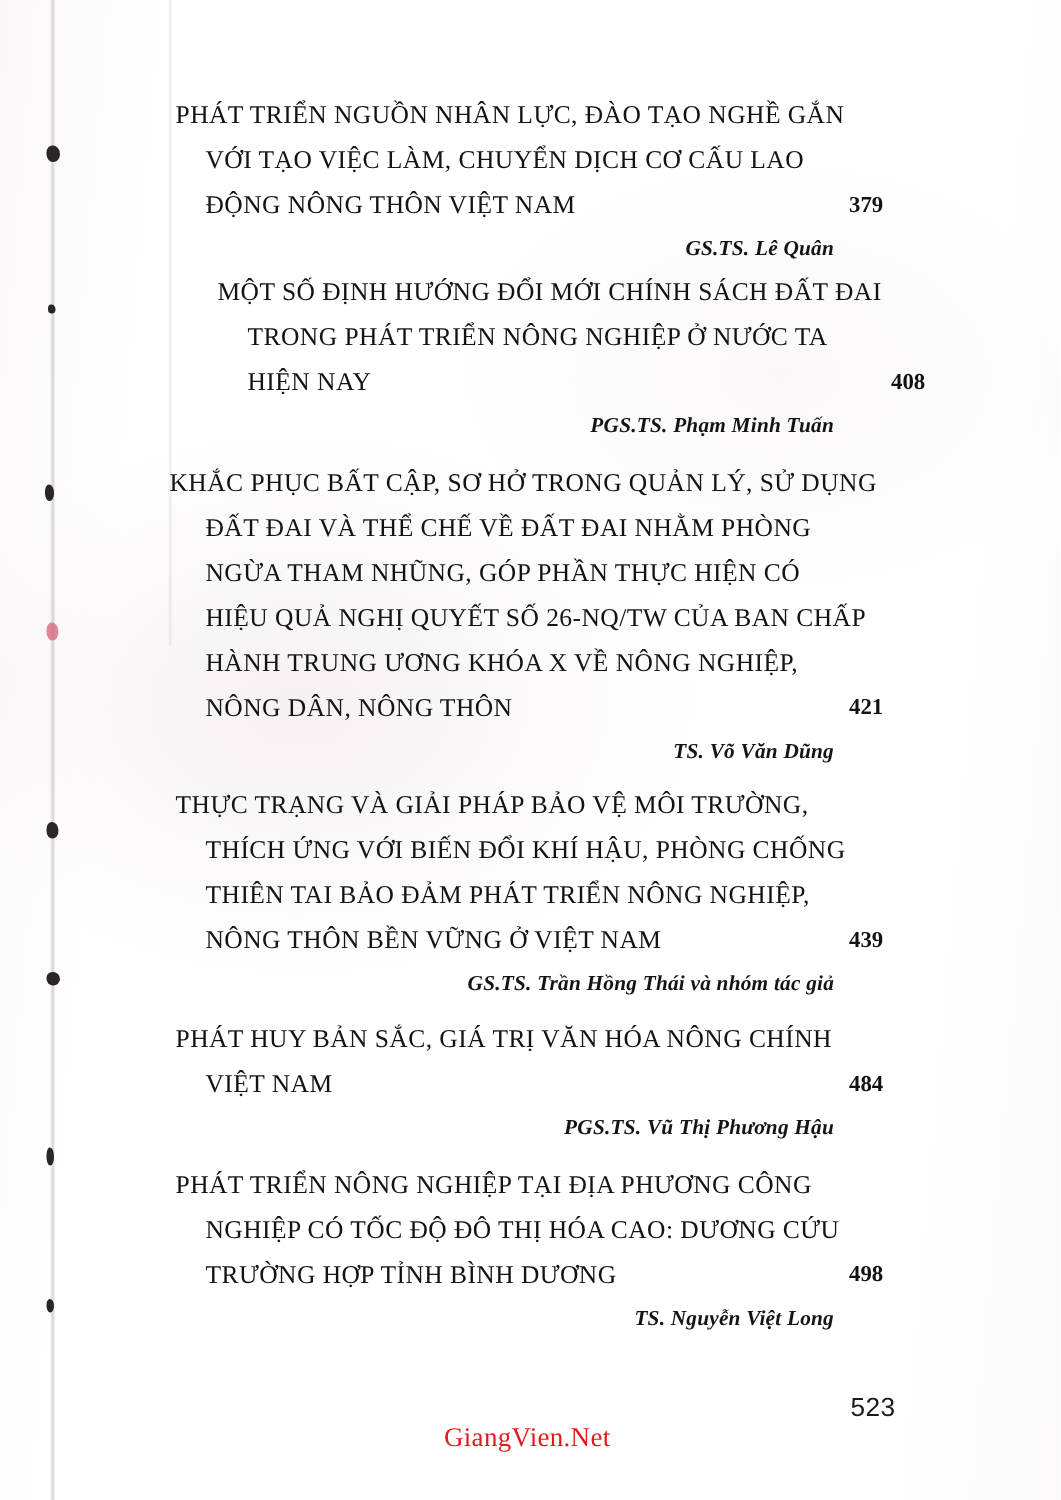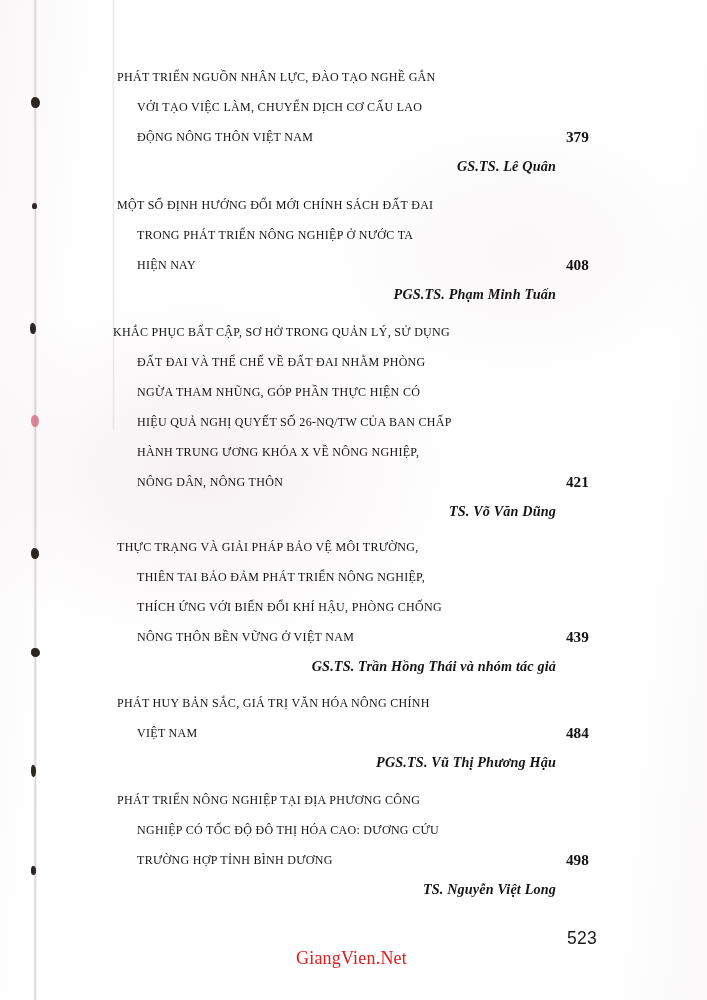--- a/index.html
+++ b/index.html
@@ -80,21 +80,21 @@
     line-height: 30px;
     white-space: nowrap;
   }
   .title-text {
     position: absolute;
     left: 117px;
     right: 151px;
     top: 0;
     height: 30px;
     line-height: 30px;
-    font-size: 12px;
+    font-size: 17px;
     letter-spacing: 0.3px;
     color: #131313;
     display: flex;
     justify-content: space-between;
   }
   .title-text.indent {
     left: 137px;
   }
   .title-text.flush {
     display: block;
@@ -183,21 +183,21 @@
       </div>
       <div class="title-line">
         <div class="title-text indent flush">ĐỘNG NÔNG THÔN VIỆT NAM</div>
         <div class="page-num">379</div>
       </div>
       <div class="author-line">
         <div class="author-text">GS.TS. Lê Quân</div>
       </div>
     </div>
 
-    <div class="entry" style="margin-top:10px;">
+    <div class="entry" style="padding-left:28px;">
       <div class="title-line">
         <div class="title-text flush">MỘT SỐ ĐỊNH HƯỚNG ĐỔI MỚI CHÍNH SÁCH ĐẤT ĐAI</div>
       </div>
       <div class="title-line">
         <div class="title-text indent flush">TRONG PHÁT TRIỂN NÔNG NGHIỆP Ở NƯỚC TA</div>
       </div>
       <div class="title-line">
         <div class="title-text indent flush">HIỆN NAY</div>
         <div class="page-num">408</div>
       </div>
@@ -229,24 +229,24 @@
       <div class="author-line">
         <div class="author-text">TS. Võ Văn Dũng</div>
       </div>
     </div>
 
     <div class="entry" style="margin-top:7px;">
       <div class="title-line">
         <div class="title-text flush">THỰC TRẠNG VÀ GIẢI PHÁP BẢO VỆ MÔI TRƯỜNG,</div>
       </div>
       <div class="title-line">
+        <div class="title-text indent flush">THÍCH ỨNG VỚI BIẾN ĐỔI KHÍ HẬU, PHÒNG CHỐNG</div>
+      </div>
+      <div class="title-line">
         <div class="title-text indent flush">THIÊN TAI BẢO ĐẢM PHÁT TRIỂN NÔNG NGHIỆP,</div>
-      </div>
-      <div class="title-line">
-        <div class="title-text indent flush">THÍCH ỨNG VỚI BIẾN ĐỔI KHÍ HẬU, PHÒNG CHỐNG</div>
       </div>
       <div class="title-line">
         <div class="title-text indent flush">NÔNG THÔN BỀN VỮNG Ở VIỆT NAM</div>
         <div class="page-num">439</div>
       </div>
       <div class="author-line">
         <div class="author-text">GS.TS. Trần Hồng Thái và nhóm tác giả</div>
       </div>
     </div>
 

